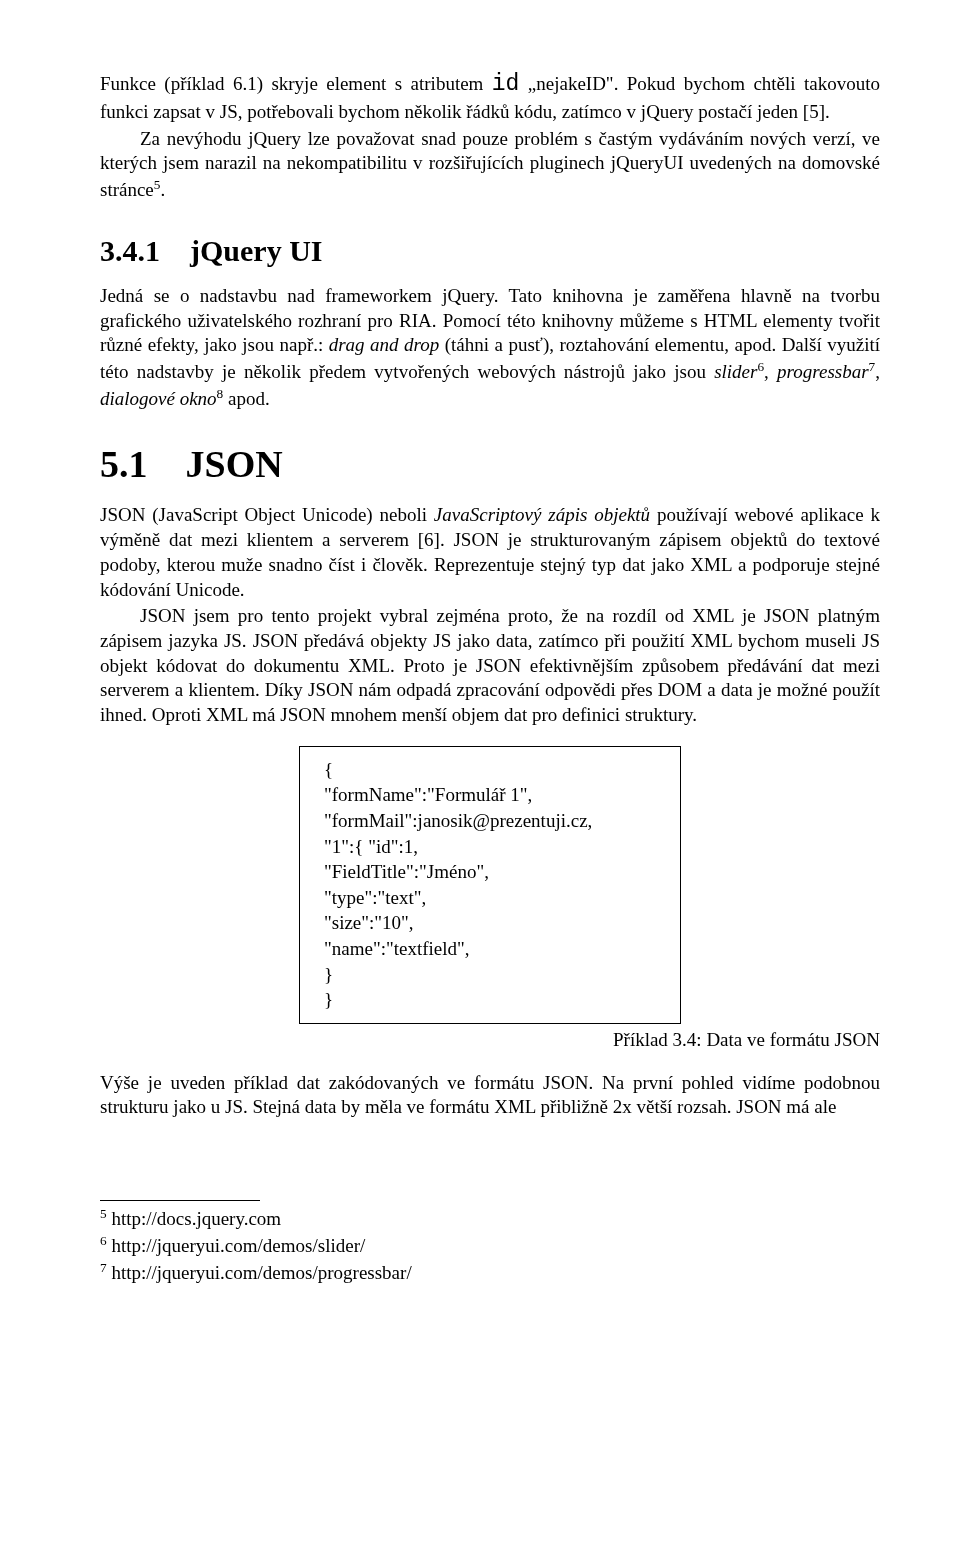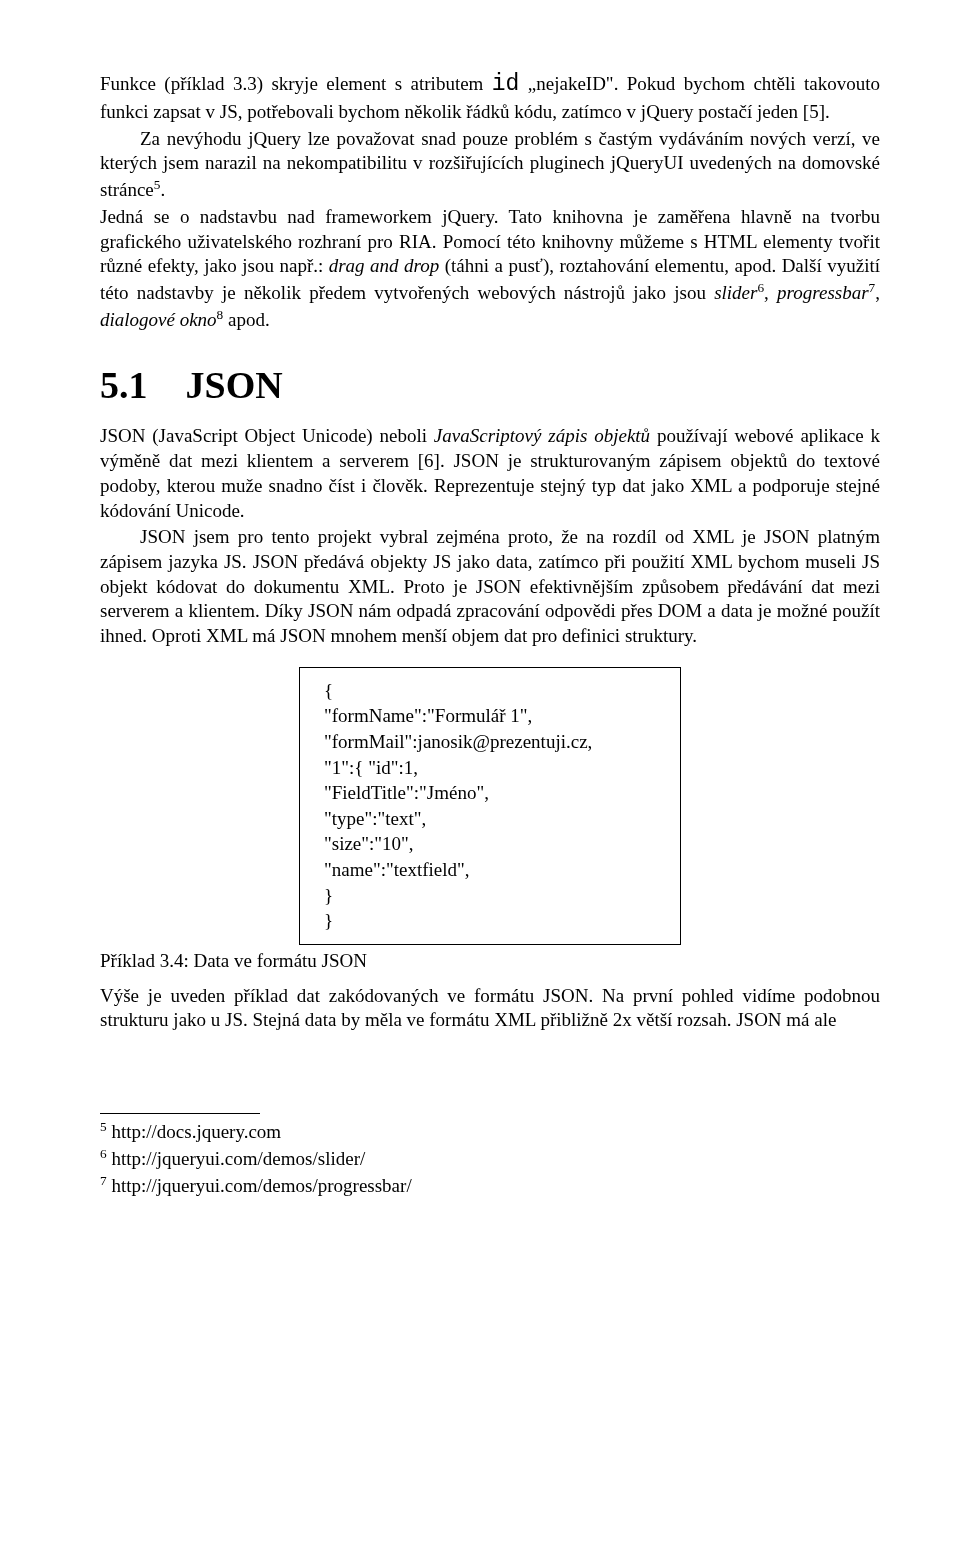--- a/index.html
+++ b/index.html
@@ -40,22 +40,22 @@
   .codebox {
     border: 1px solid #000;
     padding: 10px 16px 10px 24px;
     margin: 18px auto 4px auto;
     width: 340px;
     font-family: "Times New Roman", Times, serif;
     font-size: 19px;
     line-height: 1.35;
   }
   .caption {
-    text-align: left;
-    margin: 4px 0 10px 0;
+    text-align: right;
+    margin: 4px 0 18px 0;
   }
   .footnotes {
     margin-top: 80px;
     font-size: 19px;
   }
   .footnotes hr {
     width: 160px;
     margin: 0 0 4px 0;
     border: none;
     border-top: 1px solid #000;
@@ -69,27 +69,28 @@
     min-height: 1544px;
     box-sizing: border-box;
   }
 </style>
 </head>
 <body>
 
 <div class="page">
 
   <p class="para">
-    <span>Funkce (příklad 3.3) skryje element s atributem </span><span class="mono">id</span><span> „nejakeID". Pokud bychom chtěli takovouto funkci zapsat v JS, potřebovali bychom několik řádků kódu, zatímco v jQuery postačí jeden [5].</span>
+    <span>Funkce (příklad 6.1) skryje element s atributem </span><span class="mono">id</span><span> „nejakeID". Pokud bychom chtěli takovouto funkci zapsat v JS, potřebovali bychom několik řádků kódu, zatímco v jQuery postačí jeden [5].</span>
   </p>
 
   <p class="para indent">
     <span>Za nevýhodu jQuery lze považovat snad pouze problém s častým vydáváním nových verzí, ve kterých jsem narazil na nekompatibilitu v rozšiřujících pluginech jQueryUI uvedených na domovské stránce</span><sup>5</sup><span>.</span>
   </p>
 
+  <h2 class="subsection">3.4.1 jQuery UI</h2>
 
   <p class="para">
     <span>Jedná se o nadstavbu nad frameworkem jQuery. Tato knihovna je zaměřena hlavně na tvorbu grafického uživatelského rozhraní pro RIA. Pomocí této knihovny můžeme s HTML elementy tvořit různé efekty, jako jsou např.: </span><i>drag and drop</i><span> (táhni a pusť), roztahování elementu, apod. Další využití této nadstavby je několik předem vytvořených webových nástrojů jako jsou </span><i>slider</i><sup>6</sup><span>, </span><i>progressbar</i><sup>7</sup><span>, </span><i>dialogové okno</i><sup>8</sup><span> apod.</span>
   </p>
 
   <h1 class="section">5.1 JSON</h1>
 
   <p class="para">
     <span>JSON (JavaScript Object Unicode) neboli </span><i>JavaScriptový zápis objektů</i><span> používají webové aplikace k výměně dat mezi klientem a serverem [6]. JSON je strukturovaným zápisem objektů do textové podoby, kterou muže snadno číst i člověk. Reprezentuje stejný typ dat jako XML a podporuje stejné kódování Unicode.</span>
   </p>

